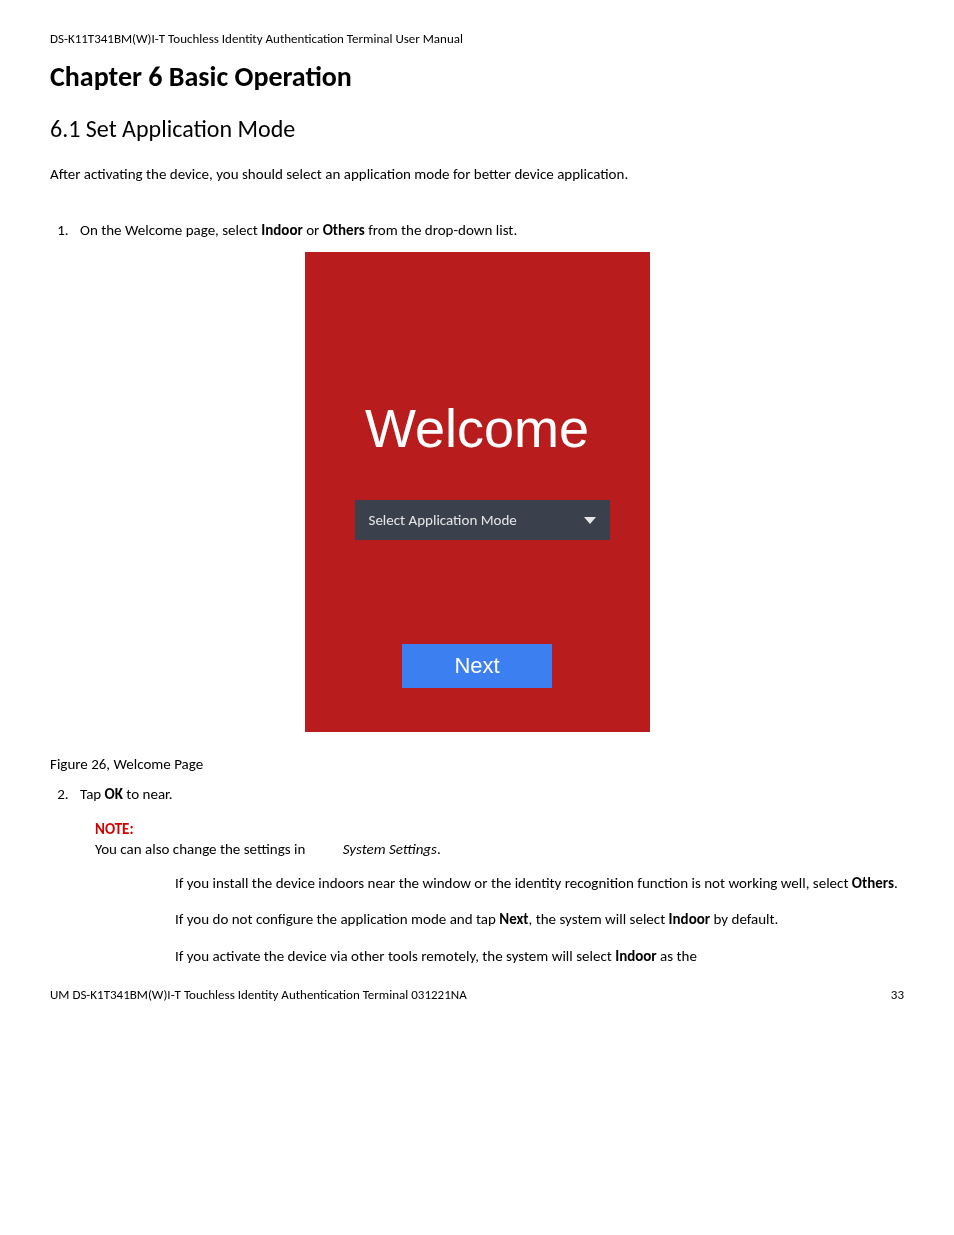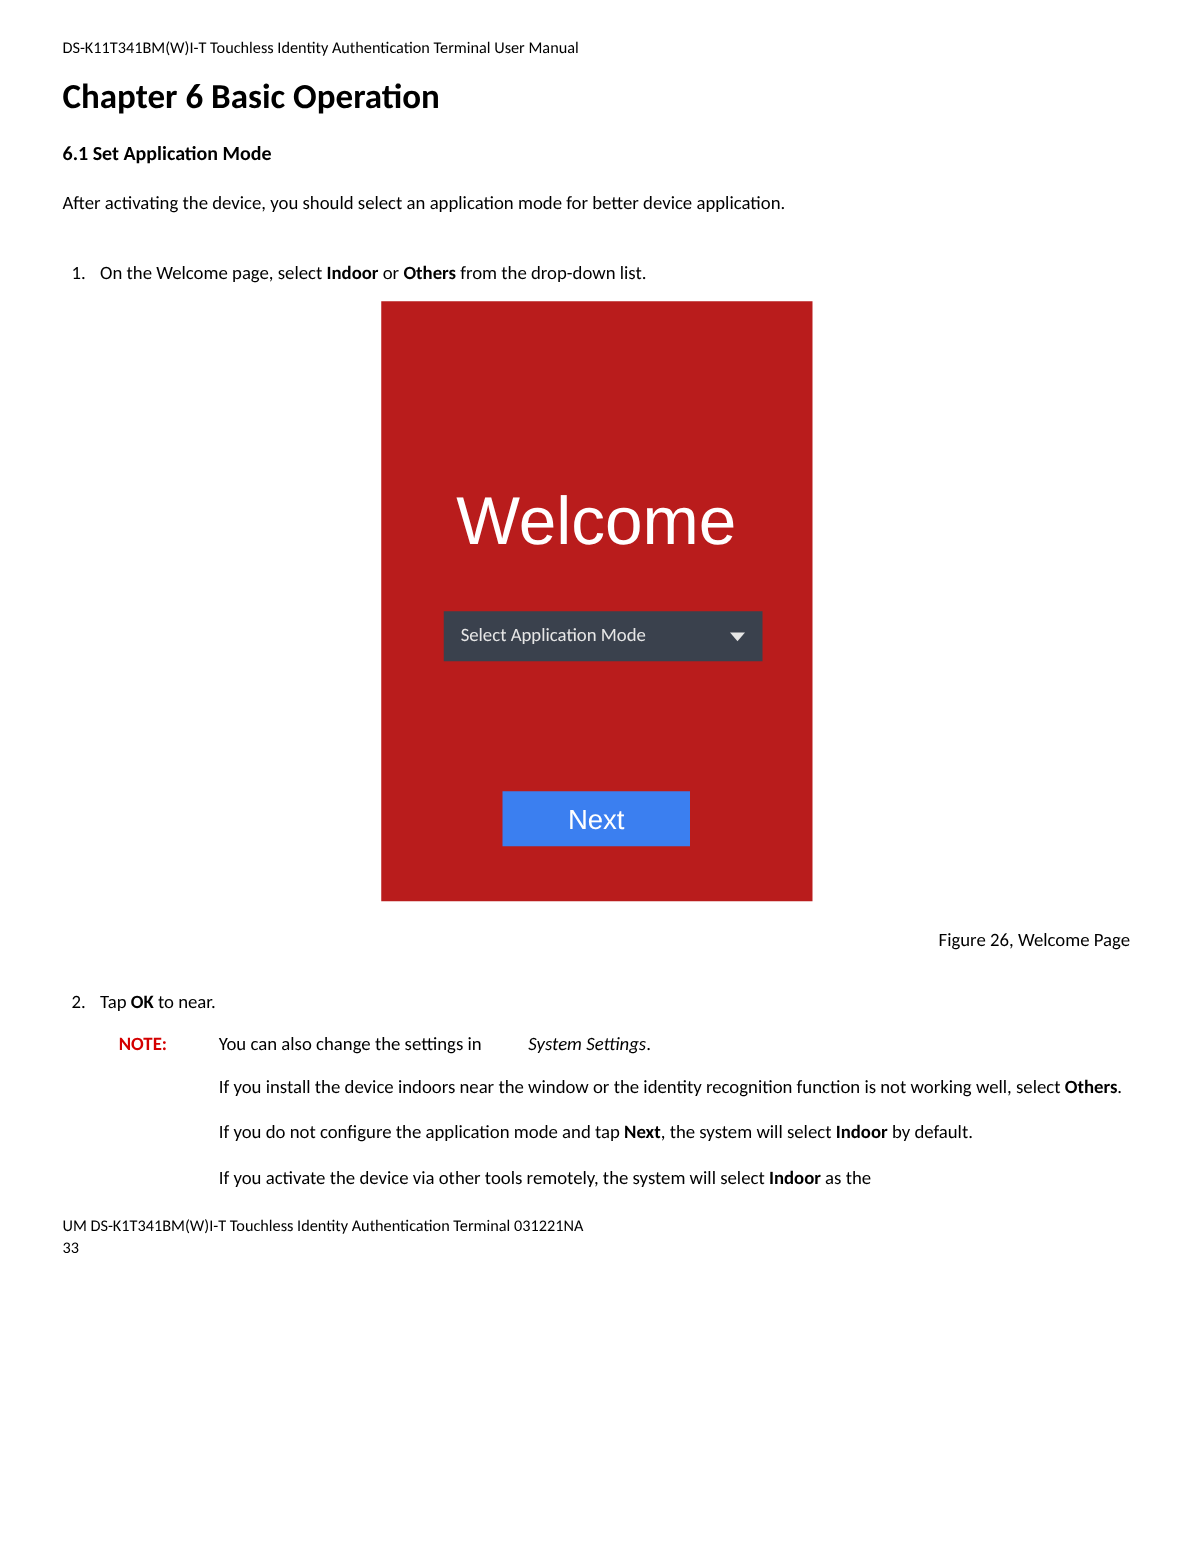--- a/index.html
+++ b/index.html
@@ -15,22 +15,22 @@
   .header-line {
     font-size: 13px;
     margin-bottom: 10px;
   }
   h1.chapter {
     font-size: 28px;
     font-weight: bold;
     margin: 10px 0 18px 0;
   }
   h2.section {
-    font-size: 16px;
-    font-weight: bold;
+    font-size: 24px;
+    font-weight: normal;
     margin: 0 0 18px 0;
   }
   .intro {
     margin-bottom: 36px;
   }
   ol.steps {
     padding-left: 22px;
     margin: 0 0 12px 0;
   }
   ol.steps > li {
@@ -93,30 +93,31 @@
     height: 44px;
     background: #3b7ff0;
     color: #fff;
     font-size: 22px;
     display: flex;
     align-items: center;
     justify-content: center;
     font-family: "Segoe UI", Arial, sans-serif;
   }
   .figure-caption {
-    text-align: right;
-    margin: 22px 0 28px 0;
+    text-align: left;
+    margin: 22px 0 10px 0;
   }
   .note-block {
     margin-left: 45px;
     margin-top: 14px;
   }
   .note-row {
     display: flex;
     margin-bottom: 14px;
+    flex-direction: column;
   }
   .note-label {
     color: #d40000;
     font-weight: bold;
     width: 80px;
     flex-shrink: 0;
   }
   .note-content {
     flex: 1;
   }
@@ -124,21 +125,20 @@
     margin-bottom: 16px;
   }
   .note-indent {
     margin-left: 125px;
   }
   .footer {
     display: flex;
     justify-content: space-between;
     font-size: 13px;
     margin-top: 20px;
-    flex-direction: column;
   }
 </style>
 </head>
 <body>
 
 <div class="header-line">DS-K11T341BM(W)I-T Touchless Identity Authentication Terminal User Manual</div>
 
 <h1 class="chapter">Chapter 6 Basic Operation</h1>
 
 <h2 class="section">6.1 Set Application Mode</h2>

